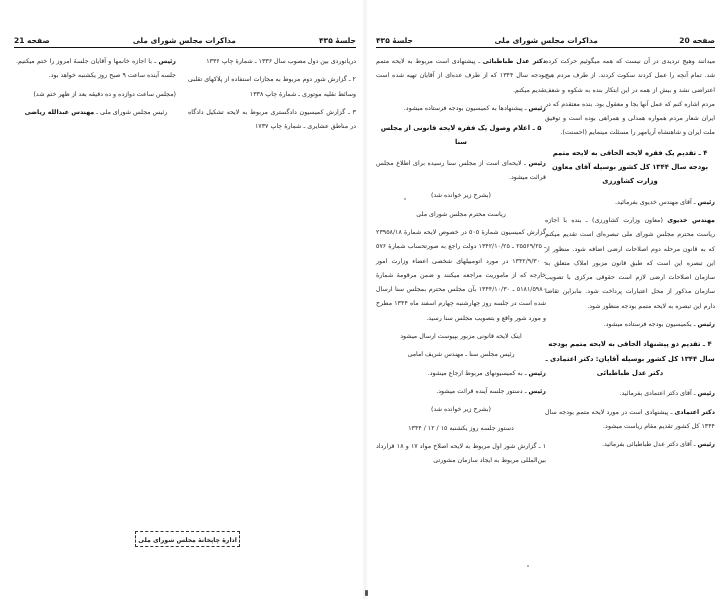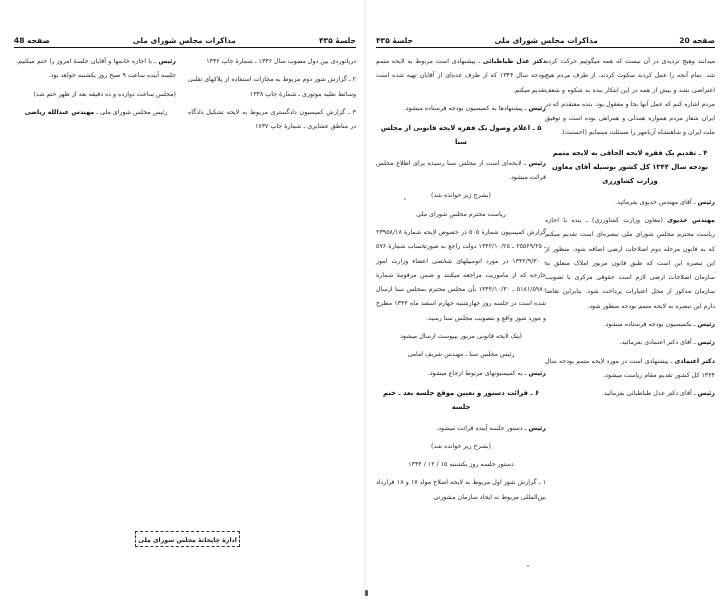--- a/index.html
+++ b/index.html
@@ -32,21 +32,21 @@
             background:linear-gradient(to right,#fff,#f2f2f2,#fff); }
   .speck { position:absolute; width:2px; height:2px; background:#999; border-radius:1px; }
 </style>
 </head>
 <body>
 
 <div class="page left">
   <div class="header">
     <span>جلسهٔ ۴۳۵</span>
     <span>مذاکرات مجلس شورای ملی</span>
-    <span>صفحه 48</span>
+    <span>صفحه 21</span>
   </div>
   <div class="rule"></div>
   <div class="col c1">
       <div class="p">دریانوردی بین دول مصوب سال ۱۳۳۶ ـ شمارهٔ چاپ ۱۳۳۶</div>
       <div class="p">۲ ـ گزارش شور دوم مربوط به مجازات استفاده از پلاکهای تقلبی وسائط نقلیه موتوری ـ شمارهٔ چاپ ۱۳۳۸</div>
       <div class="p">۳ ـ گزارش کمیسیون دادگستری مربوط به لایحه تشکیل دادگاه در مناطق عشایری ـ شمارهٔ چاپ ۱۷۳۷</div>
     </div>
   <div class="col c2">
       <div class="p"><span class="b">رئیس</span> ـ با اجازه خانمها و آقایان جلسهٔ امروز را ختم میکنیم. جلسه آینده ساعت ۹ صبح روز یکشنبه خواهد بود.</div>
       <div class="p">(مجلس ساعت دوازده و ده دقیقه بعد از ظهر ختم شد)</div>
@@ -63,36 +63,36 @@
     <span>مذاکرات مجلس شورای ملی</span>
     <span>جلسهٔ ۴۳۵</span>
   </div>
   <div class="rule"></div>
   <div class="col c1">
       <div class="p">میدانند وهیچ تردیدی در آن نیست که همه میگوئیم حرکت کرده شد. تمام آنچه را عمل کردند سکوت کردند. از طرف مردم هیچ اعتراضی نشد و بیش از همه در این ابتکار بنده به شکوه و شعف مردم اشاره کنم که عمل آنها بجا و معقول بود. بنده معتقدم که در ایران شعار مردم همواره همدلی و همراهی بوده است و توفیق ملت ایران و شاهنشاه آریامهر را مسئلت مینمایم (احسنت).</div>
       <div class="h">۴ ـ تقدیم یک فقره لایحه الحاقی به لایحه متمم بودجه سال ۱۳۴۴ کل کشور بوسیله آقای معاون وزارت کشاورزی</div>
       <div class="p"><span class="b">رئیس</span> ـ آقای مهندس خدیوی بفرمائید.</div>
       <div class="p"><span class="b">مهندس خدیوی</span> (معاون وزارت کشاورزی) ـ بنده با اجازه ریاست محترم مجلس شورای ملی تبصره‌ای است تقدیم میکنم که به قانون مرحله دوم اصلاحات ارضی اضافه شود. منظور از این تبصره این است که طبق قانون مزبور املاک متعلق به سازمان اصلاحات ارضی لازم است حقوقی مرکزی با تصویب سازمان مذکور از محل اعتبارات پرداخت شود. بنابراین تقاضا دارم این تبصره به لایحه متمم بودجه منظور شود.</div>
       <div class="p"><span class="b">رئیس</span> ـ بکمیسیون بودجه فرستاده میشود.</div>
+      <div class="h">۴ ـ تقدیم دو پیشنهاد الحاقی به لایحه متمم بودجه سال ۱۳۴۴ کل کشور بوسیله آقایان: دکتر اعتمادی ـ دکتر عدل طباطبائی</div>
       <div class="p"><span class="b">رئیس</span> ـ آقای دکتر اعتمادی بفرمائید.</div>
       <div class="p"><span class="b">دکتر اعتمادی</span> ـ پیشنهادی است در مورد لایحه متمم بودجه سال ۱۳۴۴ کل کشور تقدیم مقام ریاست میشود.</div>
       <div class="p"><span class="b">رئیس</span> ـ آقای دکتر عدل طباطبائی بفرمائید.</div>
     </div>
   <div class="col c2">
       <div class="p"><span class="b">دکتر عدل طباطبائی</span> ـ پیشنهادی است مربوط به لایحه متمم بودجه سال ۱۳۴۴ که از طرف عده‌ای از آقایان تهیه شده است تقدیم میکنم.</div>
       <div class="p"><span class="b">رئیس</span> ـ پیشنهادها به کمیسیون بودجه فرستاده میشود.</div>
       <div class="h">۵ ـ اعلام وصول یک فقره لایحه قانونی از مجلس سنا</div>
       <div class="p"><span class="b">رئیس</span> ـ لایحه‌ای است از مجلس سنا رسیده برای اطلاع مجلس قرائت میشود.</div>
       <div class="p c">(بشرح زیر خوانده شد)</div>
       <div class="p c">ریاست محترم مجلس شورای ملی</div>
       <div class="p">گزارش کمیسیون شمارهٔ ۵۰۵ در خصوص لایحه شمارهٔ ۲۳۹۵۸/۱۸ ـ ۲۵۵۶۹/۲۵ ـ ۱۳۴۲/۱۰/۲۵ دولت راجع به صورتحساب شمارهٔ ۵۷۶ ـ ۱۳۴۲/۹/۳۰ در مورد اتومبیلهای شخصی اعضاء وزارت امور خارجه که از ماموریت مراجعه میکنند و ضمن مرقومهٔ شمارهٔ ۵۱۸۱/۵۹۸۰ ـ ۱۳۴۴/۱۰/۳۰ بآن مجلس محترم بمجلس سنا ارسال شده است در جلسه روز چهارشنبه چهارم اسفند ماه ۱۳۴۴ مطرح و مورد شور واقع و بتصویب مجلس سنا رسید.</div>
       <div class="p c">اینک لایحه قانونی مزبور بپیوست ارسال میشود</div>
       <div class="p c">رئیس مجلس سنا ـ مهندس شریف امامی</div>
       <div class="p"><span class="b">رئیس</span> ـ به کمیسیونهای مربوط ارجاع میشود.</div>
-      <div class="h">۶ ـ قرائت دستور و تعیین موقع جلسه بعد ـ ختم جلسه</div>
       <div class="p"><span class="b">رئیس</span> ـ دستور جلسه آینده قرائت میشود.</div>
       <div class="p c">(بشرح زیر خوانده شد)</div>
       <div class="p c">دستور جلسه روز یکشنبه ۱۵ / ۱۲ / ۱۳۴۴</div>
       <div class="p">۱ ـ گزارش شور اول مربوط به لایحه اصلاح مواد ۱۷ و ۱۸ قرارداد بین‌المللی مربوط به ایجاد سازمان مشورتی</div>
     </div>
 </div>
 
 <div class="speck" style="left:404px;top:198px"></div>
 <div class="speck" style="left:527px;top:565px"></div>
 <div class="speck" style="left:365px;top:590px;width:3px;height:6px;background:#555"></div>

